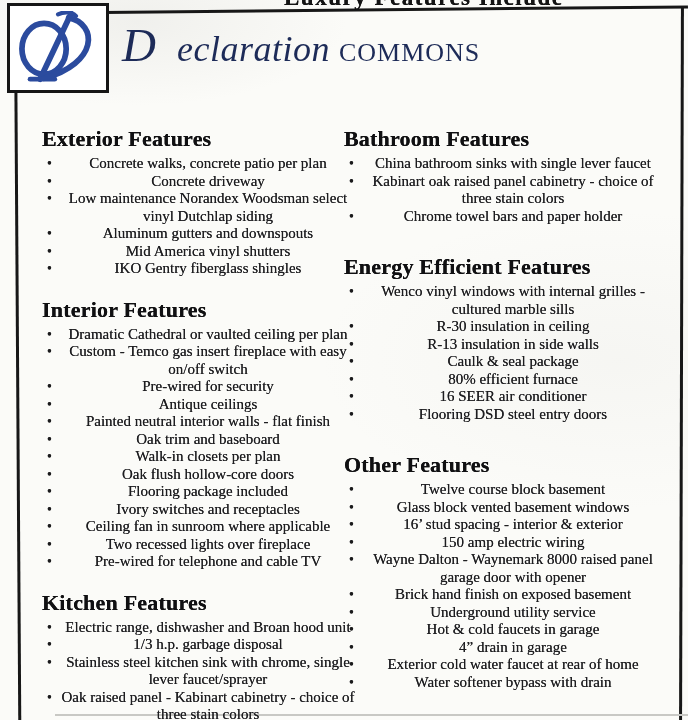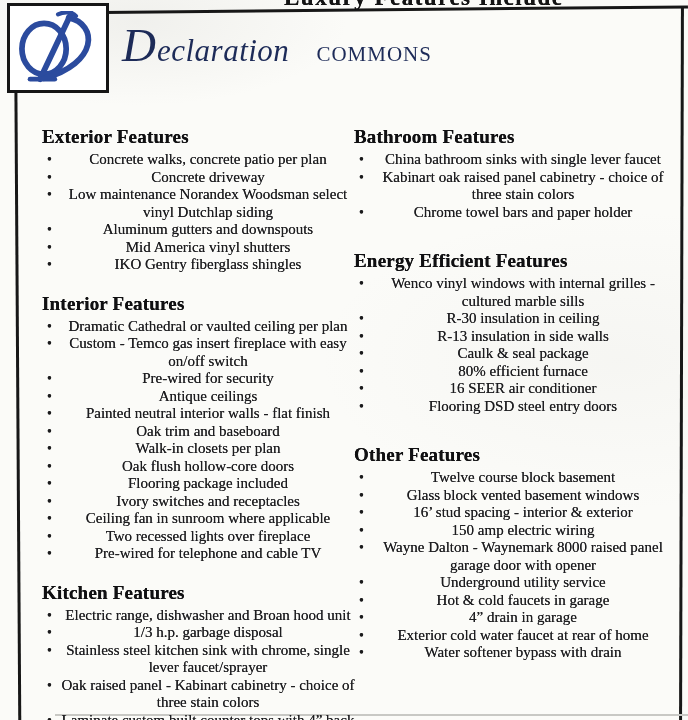--- a/index.html
+++ b/index.html
@@ -30,30 +30,30 @@
     position:absolute;left:7px;top:3px;width:96px;height:84px;
     background:#fff;border:3px solid #161616;z-index:5;
     display:flex;align-items:center;justify-content:center;
   }
   
   .brand{
     position:absolute;left:122px;top:22px;z-index:6;
     display:flex;align-items:baseline;white-space:nowrap;color:#1d2b58;
   }
   .brand-initial{font-size:47px;font-style:italic;line-height:1;letter-spacing:1px;}
-  .brand-rest{font-size:31px;font-style:italic;line-height:1;letter-spacing:.5px;}
-  .brand-suffix{font-size:21px;letter-spacing:1px;margin-left:27px;line-height:1;}
+  .brand-rest{font-size:36px;font-style:italic;line-height:1;letter-spacing:.5px;margin-left:20px;}
+  .brand-suffix{font-size:26px;letter-spacing:1px;margin-left:9px;line-height:1;}
   
   .col{position:absolute;top:126px;}
   .col-left{left:42px;width:314px;}
-  .col-right{left:354px;width:320px;}
+  .col-right{left:344px;width:320px;}
   .feature-section{margin:0 0 19px 0;}
   .col-right .feature-section{margin-bottom:29px;}
   .section-title{
-    font-size:19px;font-weight:bold;margin:0 0 3px 0;color:#101012;
+    font-size:22px;font-weight:bold;margin:0 0 3px 0;color:#101012;
     letter-spacing:.2px;text-shadow:0 0 .4px #101012;
   }
   .feature-list{list-style:none;margin:0;padding:0 0 0 18px;}
   .feature-item{
     position:relative;font-size:15px;line-height:17.5px;color:#1d1d20;
     text-shadow:0 0 .35px rgba(20,20,22,.85);
     text-align:center;
   }
   .feature-item::before{
     content:"\2022";position:absolute;left:-13px;top:0;
@@ -153,20 +153,21 @@
       </ul>
     </section>
     <section class="feature-section">
       <h2 class="section-title">Other Features</h2>
       <ul class="feature-list">
         <li class="feature-item">Twelve course block basement</li>
         <li class="feature-item">Glass block vented basement windows</li>
         <li class="feature-item">16’ stud spacing - interior &amp; exterior</li>
         <li class="feature-item">150 amp electric wiring</li>
         <li class="feature-item">Wayne Dalton - Waynemark 8000 raised panel garage door with opener</li>
+        <li class="feature-item">Brick hand finish on exposed basement</li>
         <li class="feature-item">Underground utility service</li>
         <li class="feature-item">Hot &amp; cold faucets in garage</li>
         <li class="feature-item">4” drain in garage</li>
         <li class="feature-item">Exterior cold water faucet at rear of home</li>
         <li class="feature-item">Water softener bypass with drain</li>
       </ul>
     </section>
   </div>
 
 </body></html>

